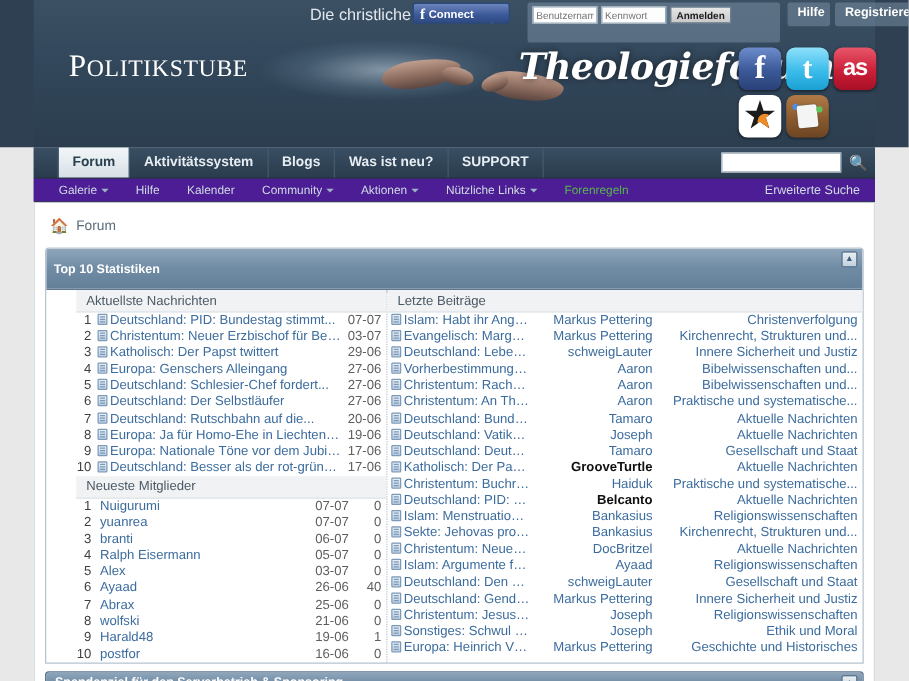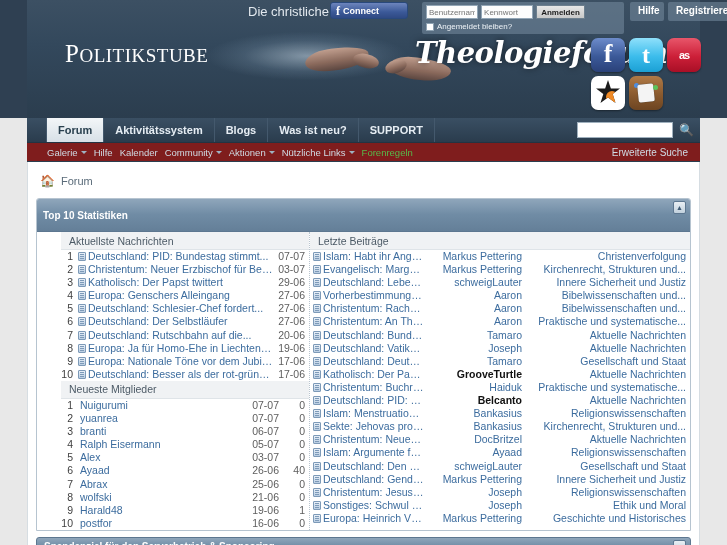--- a/index.html
+++ b/index.html
@@ -38,21 +38,21 @@
     background: linear-gradient(180deg,#c9a492,#8d6a5b 60%,#5e4740);
     border-radius: 40% 60% 50% 45%/55% 45% 60% 50%;
   }
   .hand-l { left:148px; top:30px; width:64px; height:22px; transform: rotate(-8deg); }
   .hand-l2{ left:196px; top:36px; width:26px; height:14px; transform: rotate(12deg); border-radius:50%;}
   .hand-r { left:232px; top:40px; width:62px; height:22px; transform: rotate(7deg); }
   .hand-r2{ left:228px; top:42px; width:22px; height:13px; transform: rotate(-16deg); border-radius:50%;}
 
   .logo-politik {
     position: absolute;
-    left: 38px; top: 40px;
+    left: 28px; top: 40px;
     font-family: "Liberation Serif", serif;
     color: #ffffff;
     letter-spacing: .5px;
     white-space: nowrap;
   }
   .logo-politik .big { font-size: 25px; }
   .logo-politik .sm  { font-size: 19px; }
 
   .logo-theo {
     position: absolute;
@@ -164,21 +164,21 @@
     font-weight: bold; color: #fff;
     box-shadow: 0 1px 2px rgba(0,0,0,.4);
     cursor: pointer;
     overflow: hidden;
   }
   .s-fb { background: linear-gradient(180deg,#6d8ccb,#3b5998 55%,#2a4179);
           font-family:"Liberation Serif",serif; font-size: 26px; line-height:1; padding-bottom:3px;}
   .s-tw { background: linear-gradient(180deg,#8fe0fb,#3bbceb 55%,#1ba0d4);
           font-family:"Liberation Serif",serif; font-size: 24px; line-height:1;}
   .s-lastfm { background: linear-gradient(180deg,#e8566a,#cc1f38 55%,#a90f26);
-          font-size: 11px; letter-spacing:-1px; }
+          font-size: 19px; letter-spacing:-1px; }
   .s-star { background: #fff; position: relative; }
   .s-star .starshape {
     width: 26px; height: 26px; background: #1c1c1c;
     clip-path: polygon(50% 0%,61% 33%,96% 33%,68% 54%,79% 88%,50% 67%,21% 88%,32% 54%,4% 33%,39% 33%);
     position:relative;
   }
   .s-star .dot {
     position:absolute; left:11px; top:11px; width:12px; height:12px;
     border-radius:50%; background:#f08a25;
   }
@@ -237,22 +237,22 @@
     width: 20px; height: 18px;
     margin-left: 4px;
     display:flex;align-items:center;justify-content:center;
     color: #dce6ee; font-size: 12px;
     cursor: pointer;
   }
   .navbot {
     height: 18px;
     display: flex; align-items: center;
     padding-left: 20px;
-    background: #7f1d1d;
-    gap: 7px;
+    background: #4c1d95;
+    gap: 22px;
   }
   .navlink {
     color: #cfdbe4; font-size: 9.5px; cursor: pointer;
     display:flex; align-items:center; gap:3px; white-space:nowrap;
   }
   .navlink.green { color: #57b94b; }
   .caret {
     width:0;height:0;border-left:3px solid transparent;border-right:3px solid transparent;
     border-top:3px solid #9fb3c3; display:inline-block;
   }
@@ -404,24 +404,20 @@
 
     <div class="fbconnect">
       <span class="f-glyph">f</span>
       <span>Connect</span>
     </div>
 
     <div class="loginbox">
       <input type="text" placeholder="Benutzername" style="">
       <input type="password" placeholder="Kennwort" style="">
       <button class="btn-anmelden">Anmelden</button>
-      <div class="remember">
-        <span class="cb"></span>
-        <span>Angemeldet bleiben?</span>
-      </div>
     </div>
 
     <div class="hdr-link hdr-hilfe">Hilfe</div>
     <div class="hdr-link hdr-reg">Registrieren</div>
 
     <div class="social">
       <div class="sicon s-fb">f</div>
       <div class="sicon s-tw">t</div>
       <div class="sicon s-lastfm">as</div>
       <div class="sicon s-star">

